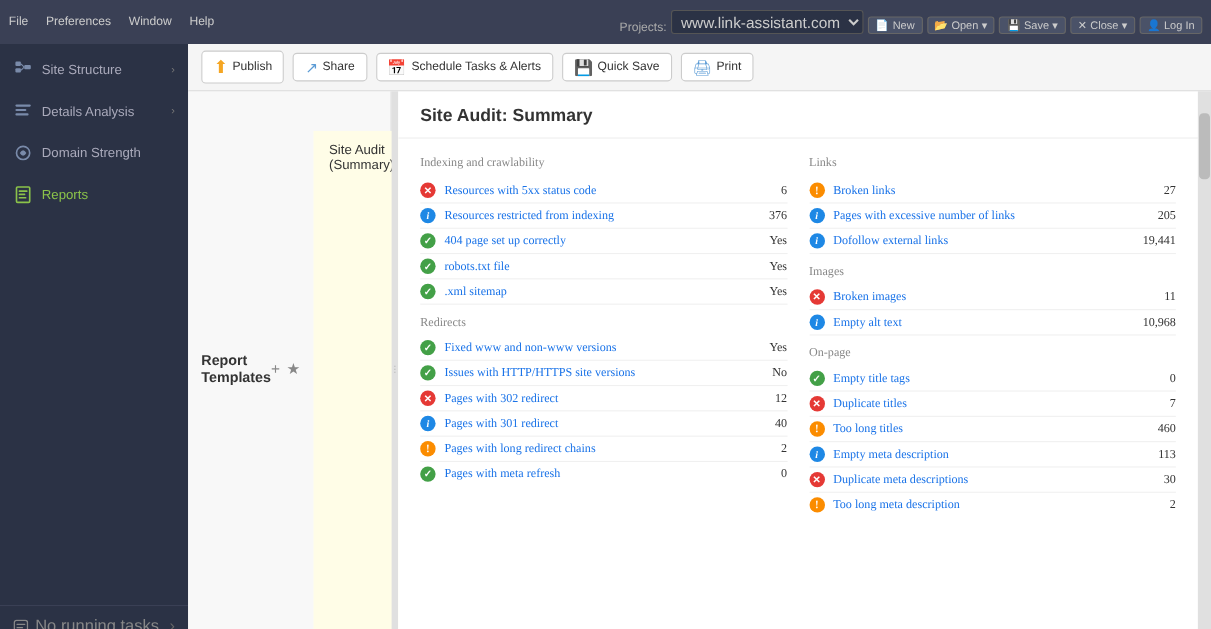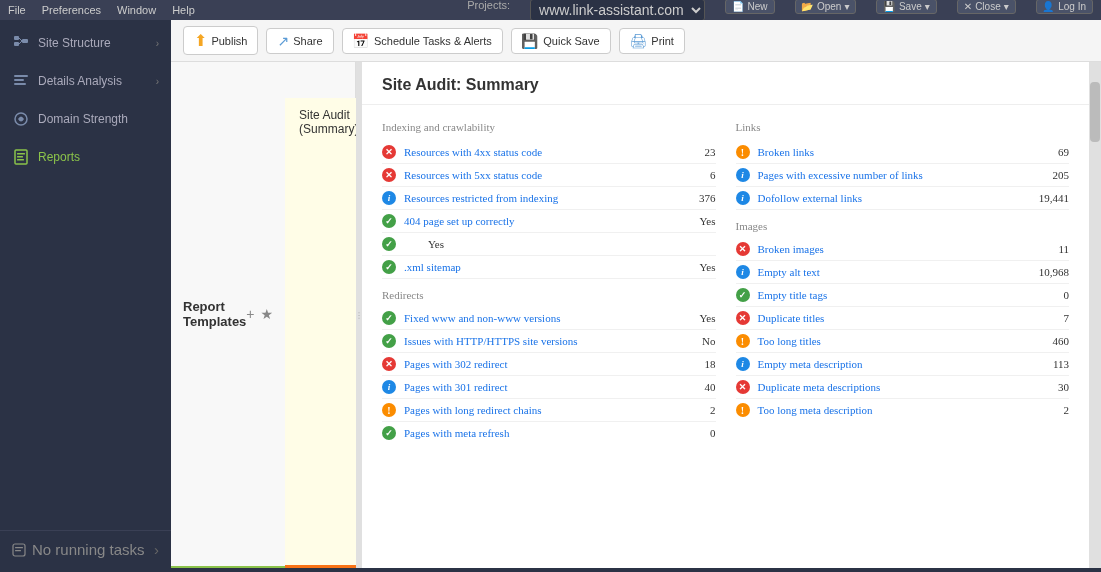--- a/index.html
+++ b/index.html
@@ -1,22 +1,22 @@
 <!DOCTYPE html>
 <html><head>
   <meta charset="utf-8">
   <style>
     * { box-sizing: border-box; margin: 0; padding: 0; }
     body { font-family: Arial, sans-serif; font-size: 12px; background: #2b3245; width: 1101px; height: 572px; overflow: hidden; }
 
     
-    .menubar { background: #3a4055; height: 20px; display: flex; align-items: center; padding: 0 8px; color: #ccc; font-size: 11px; justify-content: space-between; }
+    .menubar { background: #3a4055; height: 40px; display: flex; align-items: center; padding: 0 8px; color: #ccc; font-size: 11px; justify-content: space-between; }
     .menubar-left { display: flex; gap: 16px; }
     .menubar-left span { cursor: pointer; }
-    .menubar-right { display: flex; align-items: flex-start; gap: 20px; }
+    .menubar-right { display: flex; align-items: flex-end; gap: 4px; }
     .project-label { color: #aaa; }
     .project-select { background: #2b3245; border: 1px solid #555; color: #ccc; font-size: 14px; padding: 1px 4px; border-radius: 3px; }
     .menu-btn { background: #4a5268; border: 1px solid #666; color: #ccc; font-size: 10px; padding: 1px 6px; border-radius: 3px; cursor: pointer; display: flex; align-items: center; gap: 3px; }
 
     
     .main-layout { display: flex; height: 548px; }
 
     
     .sidebar { width: 171px; background: #2b3245; display: flex; flex-direction: column; padding-top: 4px; }
     .sidebar-item { display: flex; align-items: center; padding: 10px 12px; color: #aab; font-size: 12px; cursor: pointer; position: relative; }
@@ -198,27 +198,20 @@
       <div class="report-main">
         <div class="report-title">Site Audit: Summary</div>
         <div class="report-body">
 
           <div class="report-col">
             <div class="section-title">Indexing and crawlability</div>
             <div class="report-row">
               <span class="row-icon icon-red">
                   <span class="icon-x"></span>
                 </span>
-              <span class="row-label">Resources with 4xx status code</span>
-              <span class="row-value">23</span>
-            </div>
-            <div class="report-row">
-              <span class="row-icon icon-red">
-                  <span class="icon-x"></span>
-                </span>
               <span class="row-label">Resources with 5xx status code</span>
               <span class="row-value">6</span>
             </div>
             <div class="report-row">
               <span class="row-icon icon-blue">
                   <span class="icon-info"></span>
                 </span>
               <span class="row-label">Resources restricted from indexing</span>
               <span class="row-value">376</span>
             </div>
@@ -226,20 +219,21 @@
               <span class="row-icon icon-green">
                   <span class="icon-check"></span>
                 </span>
               <span class="row-label">404 page set up correctly</span>
               <span class="row-value">Yes</span>
             </div>
             <div class="report-row">
               <span class="row-icon icon-green">
                   <span class="icon-check"></span>
                 </span>
+              <span class="row-label">robots.txt file</span>
               <span class="row-value">Yes</span>
             </div>
             <div class="report-row">
               <span class="row-icon icon-green">
                   <span class="icon-check"></span>
                 </span>
               <span class="row-label">.xml sitemap</span>
               <span class="row-value">Yes</span>
             </div>
 
@@ -256,21 +250,21 @@
                   <span class="icon-check"></span>
                 </span>
               <span class="row-label">Issues with HTTP/HTTPS site versions</span>
               <span class="row-value">No</span>
             </div>
             <div class="report-row">
               <span class="row-icon icon-red">
                   <span class="icon-x"></span>
                 </span>
               <span class="row-label">Pages with 302 redirect</span>
-              <span class="row-value">18</span>
+              <span class="row-value">12</span>
             </div>
             <div class="report-row">
               <span class="row-icon icon-blue">
                   <span class="icon-info"></span>
                 </span>
               <span class="row-label">Pages with 301 redirect</span>
               <span class="row-value">40</span>
             </div>
             <div class="report-row">
               <span class="row-icon icon-orange">
@@ -288,21 +282,21 @@
             </div>
           </div>
 
           <div class="report-col">
             <div class="section-title">Links</div>
             <div class="report-row">
               <span class="row-icon icon-orange">
                   <span class="icon-warn"></span>
                 </span>
               <span class="row-label">Broken links</span>
-              <span class="row-value">69</span>
+              <span class="row-value">27</span>
             </div>
             <div class="report-row">
               <span class="row-icon icon-blue">
                   <span class="icon-info"></span>
                 </span>
               <span class="row-label">Pages with excessive number of links</span>
               <span class="row-value">205</span>
             </div>
             <div class="report-row">
               <span class="row-icon icon-blue">
@@ -321,20 +315,21 @@
               <span class="row-value">11</span>
             </div>
             <div class="report-row">
               <span class="row-icon icon-blue">
                   <span class="icon-info"></span>
                 </span>
               <span class="row-label">Empty alt text</span>
               <span class="row-value">10,968</span>
             </div>
 
+            <div class="section-divider section-title">On-page</div>
             <div class="report-row">
               <span class="row-icon icon-green">
                   <span class="icon-check"></span>
                 </span>
               <span class="row-label">Empty title tags</span>
               <span class="row-value">0</span>
             </div>
             <div class="report-row">
               <span class="row-icon icon-red">
                   <span class="icon-x"></span>

